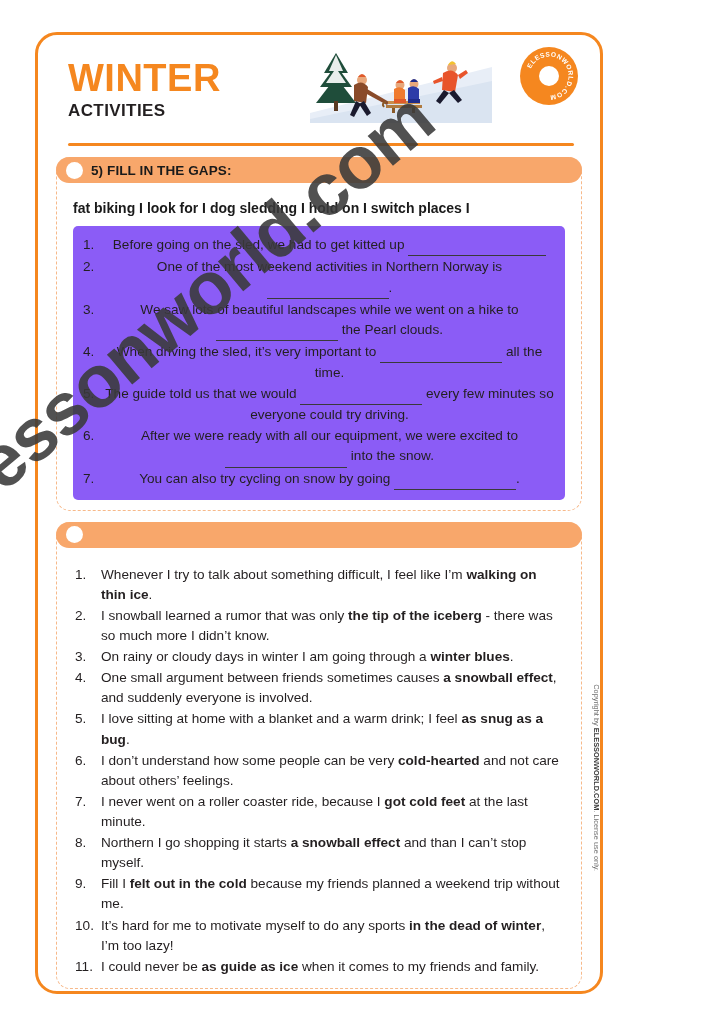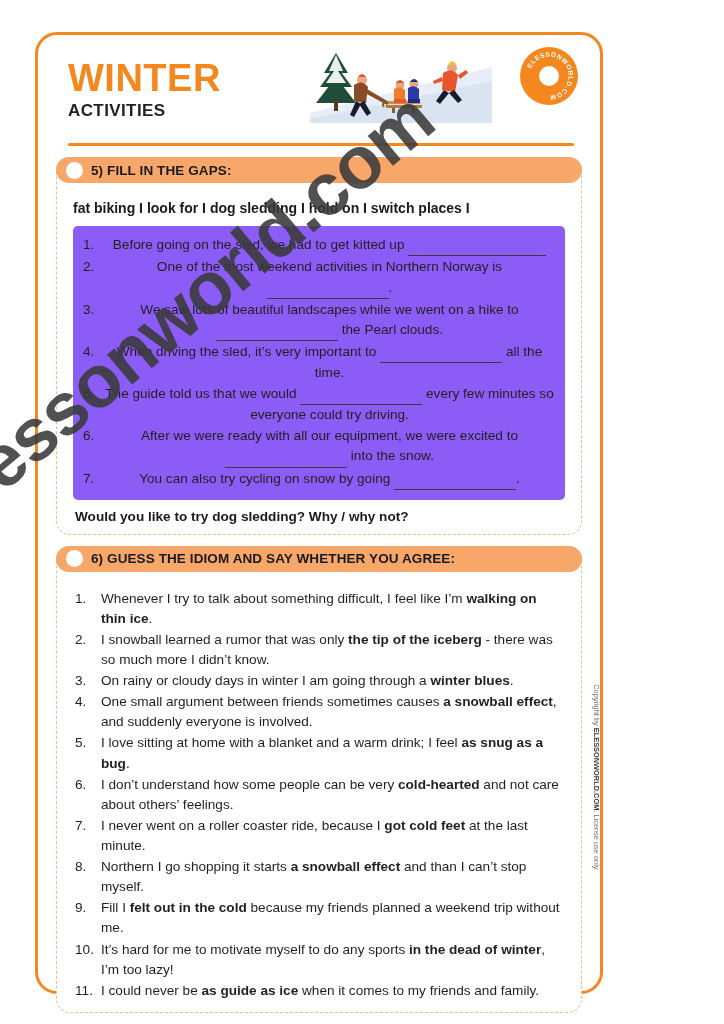--- a/index.html
+++ b/index.html
@@ -297,28 +297,26 @@
           <ol class="items" id="s5-list">
               <li><span>Before going on the sled, we had to get kitted up </span><span class="blank b-lg">&nbsp;</span></li>
               <li><span>One of the most weekend activities in Northern Norway is </span><span class="blank b-md">&nbsp;</span><span>.</span></li>
               <li><span>We saw lots of beautiful landscapes while we went on a hike to </span><span class="blank b-md">&nbsp;</span><span> the Pearl clouds.</span></li>
               <li><span>When driving the sled, it’s very important to </span><span class="blank b-md">&nbsp;</span><span> all the time.</span></li>
               <li><span>The guide told us that we would </span><span class="blank b-md">&nbsp;</span><span> every few minutes so everyone could try driving.</span></li>
               <li><span>After we were ready with all our equipment, we were excited to </span><span class="blank b-md">&nbsp;</span><span> into the snow.</span></li>
               <li><span>You can also try cycling on snow by going </span><span class="blank b-md">&nbsp;</span><span>.</span></li>
             </ol>
         </div>
-        <div class="closing">Would you like to try dog sledding? Why / why not?</div>
       </div>
     </div>
 
     <div class="section">
       <div class="sec-header">
         <span class="sec-bullet"></span>
-        <span class="sec-title">6) GUESS THE IDIOM AND SAY WHETHER YOU AGREE:</span>
       </div>
       <div class="sec-body">
         <ol class="items wide" id="s6-list">
             <li><span>Whenever I try to talk about something difficult, I feel like I’m </span><strong>walking on thin ice</strong><span>.</span></li>
             <li><span>I snowball learned a rumor that was only </span><strong>the tip of the iceberg</strong><span> - there was so much more I didn’t know.</span></li>
             <li><span>On rainy or cloudy days in winter I am going through a </span><strong>winter blues</strong><span>.</span></li>
             <li><span>One small argument between friends sometimes causes </span><strong>a snowball effect</strong><span>, and suddenly everyone is involved.</span></li>
             <li><span>I love sitting at home with a blanket and a warm drink; I feel </span><strong>as snug as a bug</strong><span>.</span></li>
             <li><span>I don’t understand how some people can be very </span><strong>cold-hearted</strong><span> and not care about others’ feelings.</span></li>
             <li><span>I never went on a roller coaster ride, because I </span><strong>got cold feet</strong><span> at the last minute.</span></li>

